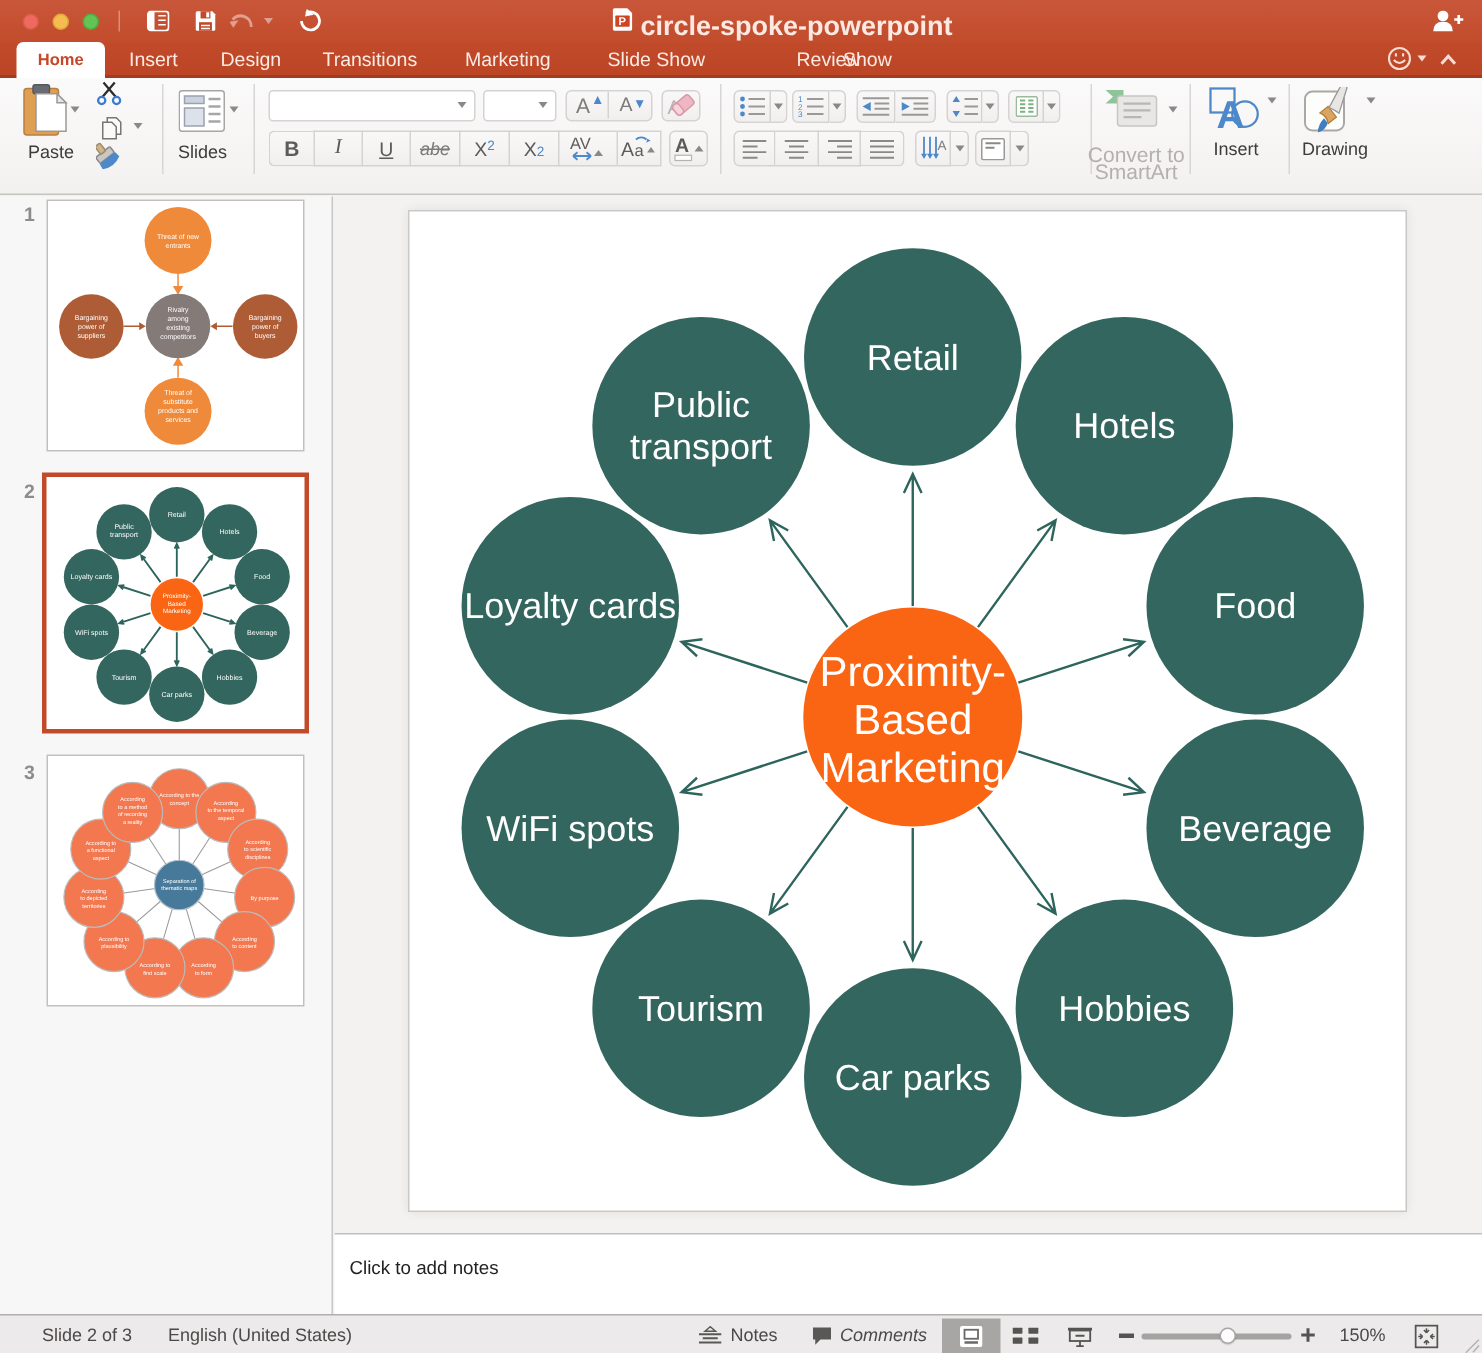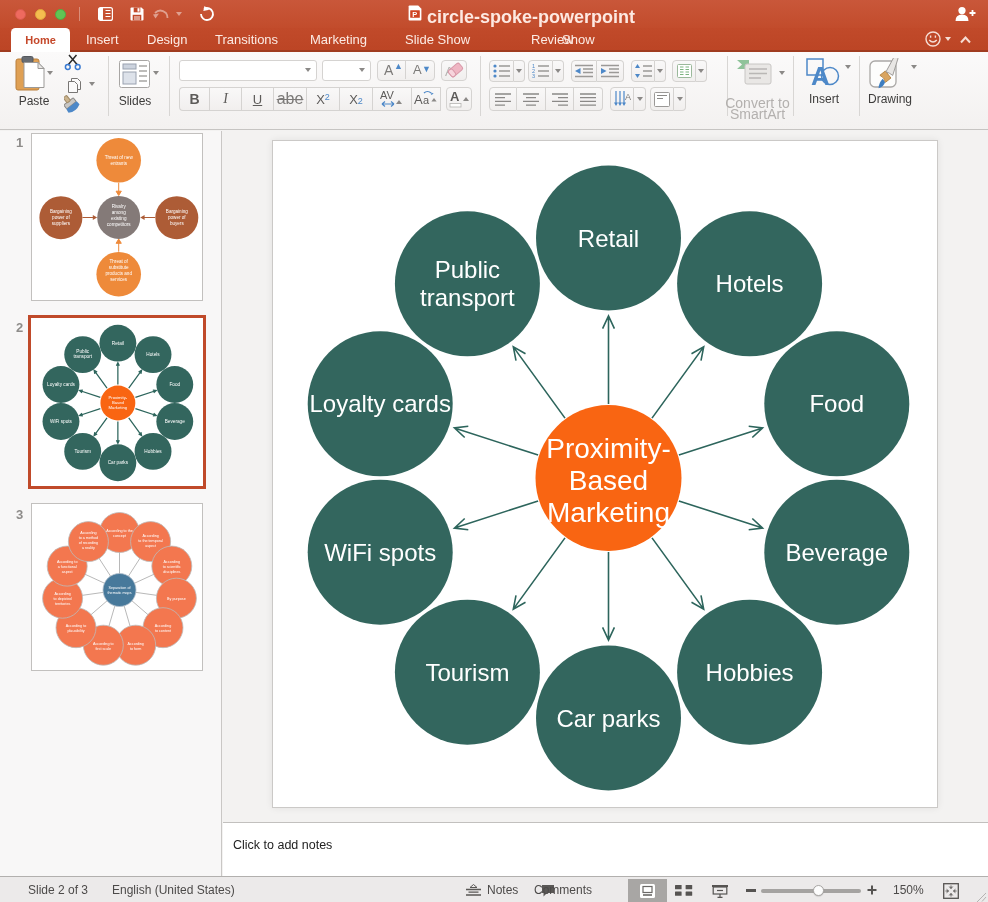--- a/index.html
+++ b/index.html
@@ -187,21 +187,21 @@
     <div class="fseg" style="width:30px;">
         <b style="color:#5d5b59; font-size:14px;">B</b>
       </div>
     <div class="fseg" style="width:32px;">
         <i style="color:#5d5b59; font-size:14px; font-family:'Liberation Serif',serif;">I</i>
       </div>
     <div class="fseg" style="width:32px;">
         <span style="color:#5d5b59; font-size:13px; text-decoration:underline;">U</span>
       </div>
     <div class="fseg" style="width:33px;">
-        <span style="color:#7c7a78; font-size:16px; text-decoration:line-through;">abe</span>
+        <span style="color:#7c7a78; font-size:12px; text-decoration:line-through;font-style:italic;">abe</span>
       </div>
     <div class="fseg" style="width:33px;">
         <span style="color:#5d5b59; font-size:13px;">X</span>
         <sup style="color:#4d88c8; font-size:9px; margin-top:-4px;">2</sup>
       </div>
     <div class="fseg" style="width:33px;">
         <span style="color:#5d5b59; font-size:13px;">X</span>
         <sub style="color:#4d88c8; font-size:9px; margin-bottom:-4px;">2</sub>
       </div>
     <div class="fseg" style="width:39px;text-align:center;">
@@ -612,21 +612,21 @@
   <svg class="abs" style="left:466px; top:7px;" width="15" height="12" viewBox="0 0 15 12">
     <path d="M4 3.5 L7.5 0.5 L11 3.5 z" fill="none" stroke="#5a5856" stroke-width="1"></path>
     <g stroke="#5a5856" stroke-width="1.3">
         <path d="M0 5.5 h15 M2.5 8.2 h10 M0 11 h15"></path>
       </g>
   </svg>
   <div class="abs sb" style="left:487px;">Notes</div>
   <svg class="abs" style="left:541px; top:7px;" width="14" height="13" viewBox="0 0 14 13">
     <path d="M1 1 h12 v8 h-7 l-3.5 3.5 v-3.5 h-1.5 z" fill="#5a5856"></path>
   </svg>
-  <div class="abs sb" style="left:534px;">Comments</div>
+  <div class="abs sb" style="left:560px;font-style:italic;">Comments</div>
   <div class="abs" style="left:628px; top:2px; width:39px; height:24px; background:#a8a6a4;">
     <svg style="position:absolute; left:12px; top:5px;" width="15" height="14" viewBox="0 0 15 14">
       <rect x="0" y="0" width="15" height="14" rx="1.5" fill="#fff"></rect>
       <rect x="3" y="2.5" width="9" height="6" fill="none" stroke="#6b6967" stroke-width="1.2"></rect>
       <path d="M3 11 h9" stroke="#6b6967" stroke-width="1.6"></path>
     </svg>
   </div>
   <svg class="abs" style="left:675px; top:8px;" width="18" height="11" viewBox="0 0 18 11">
     <g fill="#565452">
         <rect x="0" y="0" width="6.6" height="4.2" rx="0.5"></rect>

